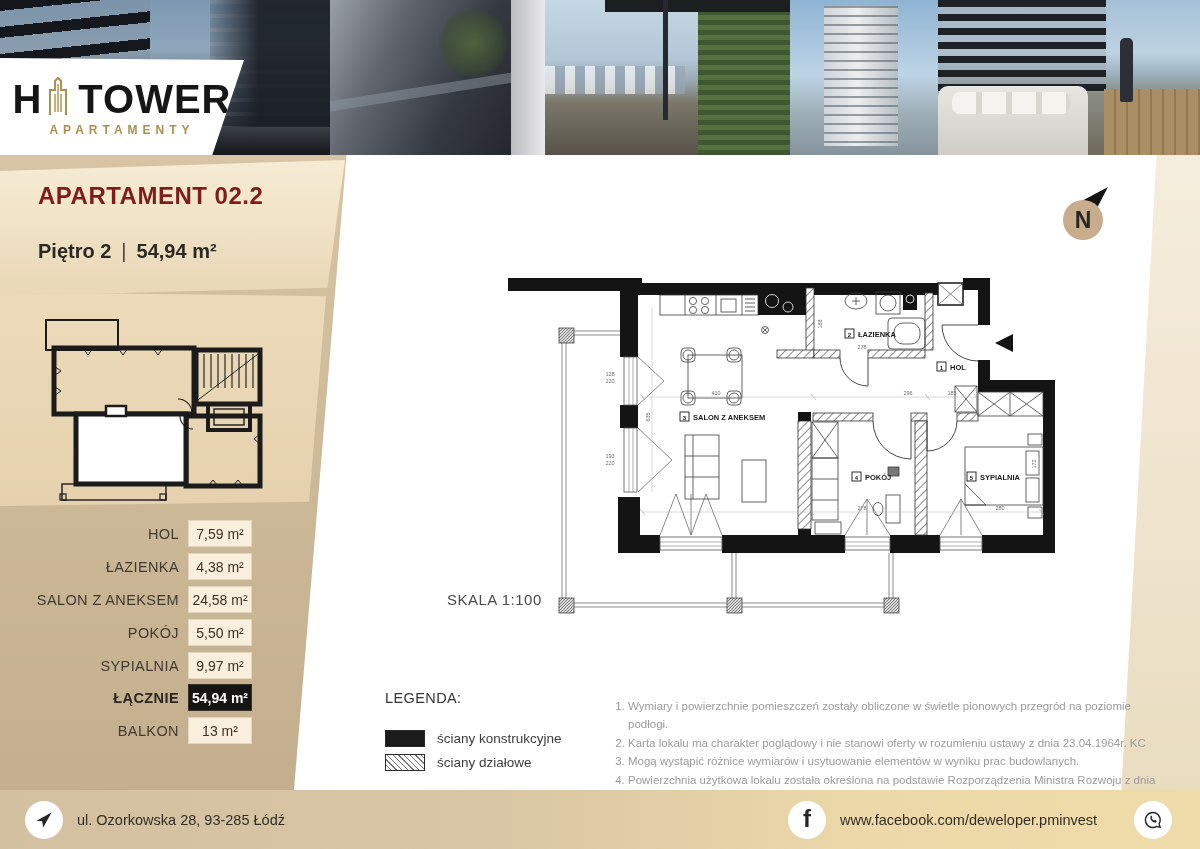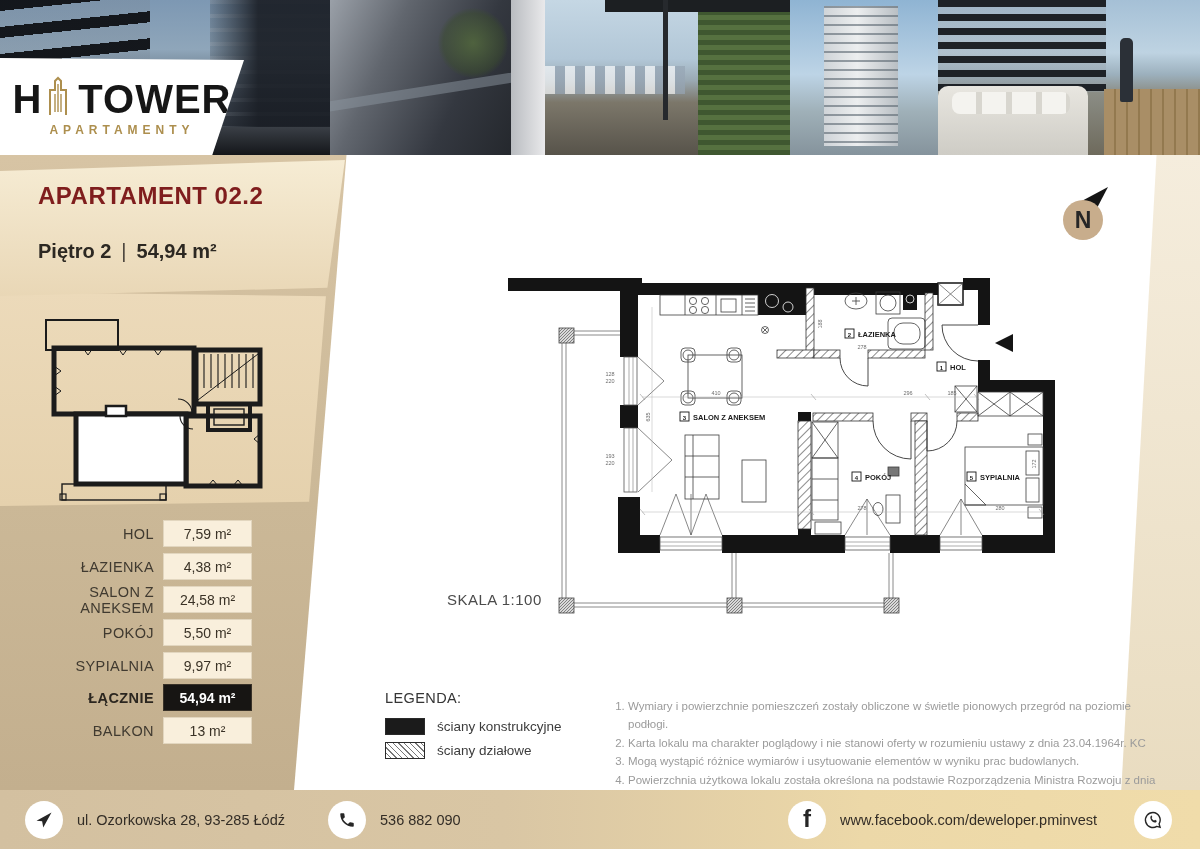--- a/index.html
+++ b/index.html
@@ -60,28 +60,28 @@
       clip-path:polygon(0 0,97% 2%,92% 98%,0 100%);}
   #title-panel{left:0;top:160px;width:352px;height:136px;
       background:linear-gradient(180deg,#f6ecd4 0%,#e9d7b6 100%);
       clip-path:polygon(0 8%,98% 0,93% 94%,0 100%);}
   #apt-title{left:38px;top:182px;font-size:24px;font-weight:700;color:#7f1d1d;letter-spacing:.5px;}
   #apt-sub{left:38px;top:240px;font-size:20px;font-weight:700;color:#2c2822;}
   #apt-sub .sep{font-weight:400;padding:0 10px;color:#4a443c;}
   
   .room-row{position:absolute;left:20px;width:232px;height:27px;display:flex;align-items:center;}
   .room-label{flex:1;text-align:right;margin-right:9px;font-size:14.5px;color:#403a30;letter-spacing:.4px;}
-  .room-value{width:89px;height:27px;background:#f9efdc;color:#3a3226;font-size:14px;
+  .room-value{width:64px;height:27px;background:#f9efdc;color:#3a3226;font-size:14px;
       display:flex;align-items:center;justify-content:center;box-shadow:0 0 0 1px rgba(160,140,105,.25) inset;}
   .room-row.total .room-label{font-weight:700;color:#2b261f;}
   .room-row.total .room-value{background:#171513;color:#ffffff;font-weight:700;}
   
   #skala{left:447px;top:591px;font-size:15px;color:#4b4b4b;letter-spacing:.5px;}
   #legend{left:385px;top:690px;width:210px;}
-  #legend-title{font-size:14.5px;color:#353535;letter-spacing:.4px;margin-bottom:12px;}
+  #legend-title{font-size:14.5px;color:#353535;letter-spacing:.4px;margin-bottom:24px;}
   .legend-item{display:flex;align-items:center;margin-bottom:7px;}
   .swatch{width:40px;height:17px;margin-right:12px;border:1px solid #2a2a2a;box-sizing:border-box;}
   .swatch.solid{background:#1b1b1b;}
   .swatch.hatched{background:repeating-linear-gradient(45deg,#ffffff 0 3px,#777 3px 4px);}
   .legend-label{font-size:13.5px;color:#3c3c3c;}
   #notes{left:608px;top:698px;width:560px;}
   #notes ol{margin:0;padding-left:20px;color:#9b9b9b;font-size:11.5px;line-height:1.55;}
   #notes li{margin-bottom:1px;}
   
   #footer{left:0;top:790px;width:1200px;height:59px;
@@ -479,28 +479,20 @@
 
   <div id="footer" class="abs">
     <div class="f-item" style="left:25px">
       <div class="f-circle">
         <svg width="18" height="18" viewBox="0 0 24 24">
             <path d="M2 13 L22 2 L11 22 L9.5 13.8 Z" fill="#262626"></path>
           </svg>
       </div>
       <span class="f-text">ul. Ozorkowska 28, 93-285 Łódź</span>
     </div>
-    <div class="f-item" style="left:328px">
-      <div class="f-circle">
-        <svg width="18" height="18" viewBox="0 0 24 24">
-            <path d="M6.62 10.79c1.44 2.83 3.76 5.14 6.59 6.59l2.2-2.2c.27-.27.67-.36 1.02-.24 1.12.37 2.33.57 3.57.57.55 0 1 .45 1 1V20c0 .55-.45 1-1 1-9.39 0-17-7.61-17-17 0-.55.45-1 1-1h3.5c.55 0 1 .45 1 1 0 1.25.2 2.45.57 3.57.11.35.03.74-.25 1.02l-2.2 2.2z" fill="#262626"></path>
-          </svg>
-      </div>
-      <span class="f-text">536 882 090</span>
-    </div>
     <div class="f-item" style="left:788px">
       <div class="f-circle">
         <span style="font-size:24px;font-weight:800;color:#262626;line-height:1;margin-top:-2px">f</span>
       </div>
       <span class="f-text">www.facebook.com/deweloper.pminvest</span>
     </div>
     <div class="f-item" style="left:1134px">
       <div class="f-circle">
         <svg width="20" height="20" viewBox="0 0 24 24" fill="none">
           <path d="M12 3 a9 9 0 1 0 4.6 16.7 L20.5 20.7 l-1.2-4.1 A9 9 0 0 0 12 3 Z" stroke="#262626" stroke-width="1.7"></path>

